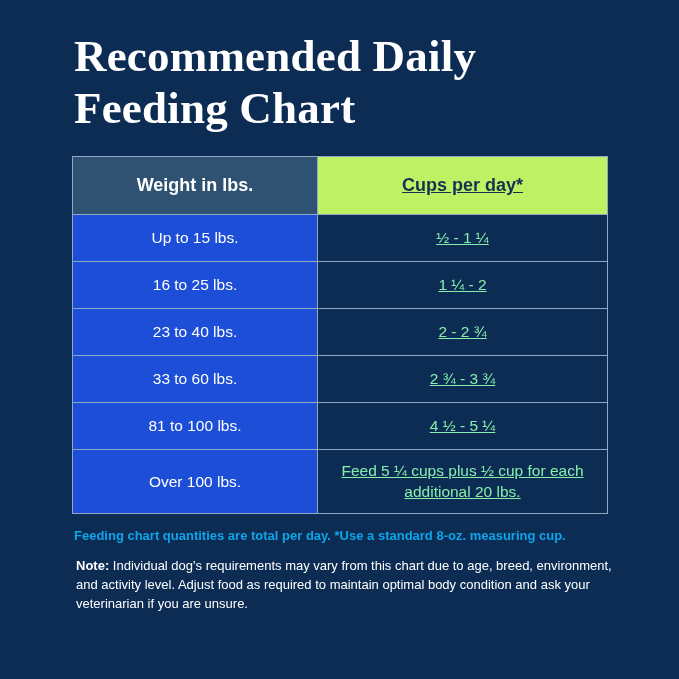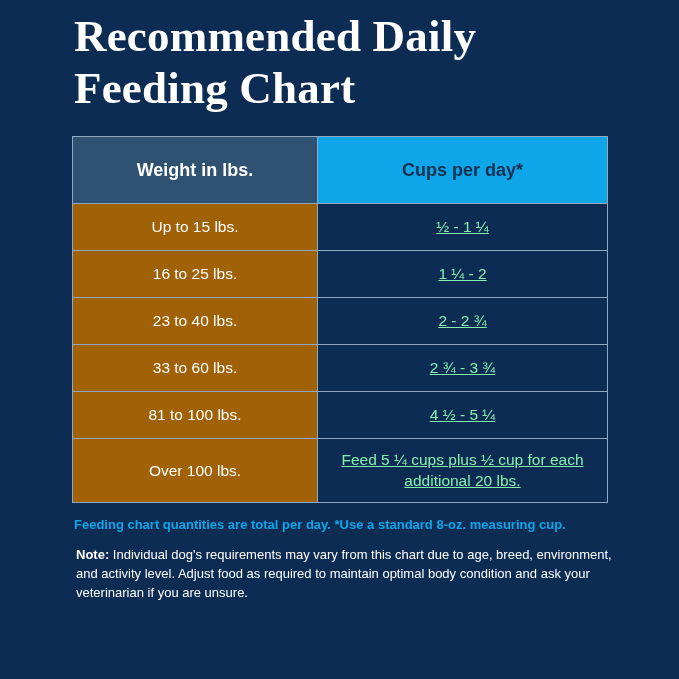--- a/index.html
+++ b/index.html
@@ -12,21 +12,21 @@
     height: 679px;
     background: #0c2c54;
     font-family: "Liberation Sans", sans-serif;
     color: #ffffff;
     overflow: hidden;
   }
   .page {
     width: 679px;
     height: 679px;
     background: #0c2c54;
-    padding: 10px 72px 0 72px;
+    padding: 30px 72px 0 72px;
     position: relative;
   }
   .title {
     font-family: "Liberation Serif", serif;
     font-weight: bold;
     font-size: 45px;
     line-height: 1.16;
     letter-spacing: 0.2px;
     color: #ffffff;
     margin: 0 0 22px 2px;
@@ -44,39 +44,40 @@
     text-align: center;
     vertical-align: middle;
     font-size: 15.5px;
     line-height: 1.3;
   }
   .col-left { width: 245px; }
   .col-right { width: 290px; }
 
   
   tr.head td {
-    height: 67px;
+    height: 58px;
     font-weight: bold;
     font-size: 18px;
   }
   td.head-left {
     background: #2f5272;
     color: #ffffff;
   }
   td.head-right {
-    background: #0ea5e9;
+    background: #bef264;
     color: #14314f;
+    text-decoration: underline;
   }
 
   
   tr.row td {
     height: 47px;
   }
   td.cell-left {
-    background: #a16207;
+    background: #1d4ed8;
     color: #ffffff;
   }
   td.cell-right {
     background: #0c2c54;
     color: #86efac;
     text-decoration: underline;
   }
   tr.row.last td {
     height: 64px;
   }

